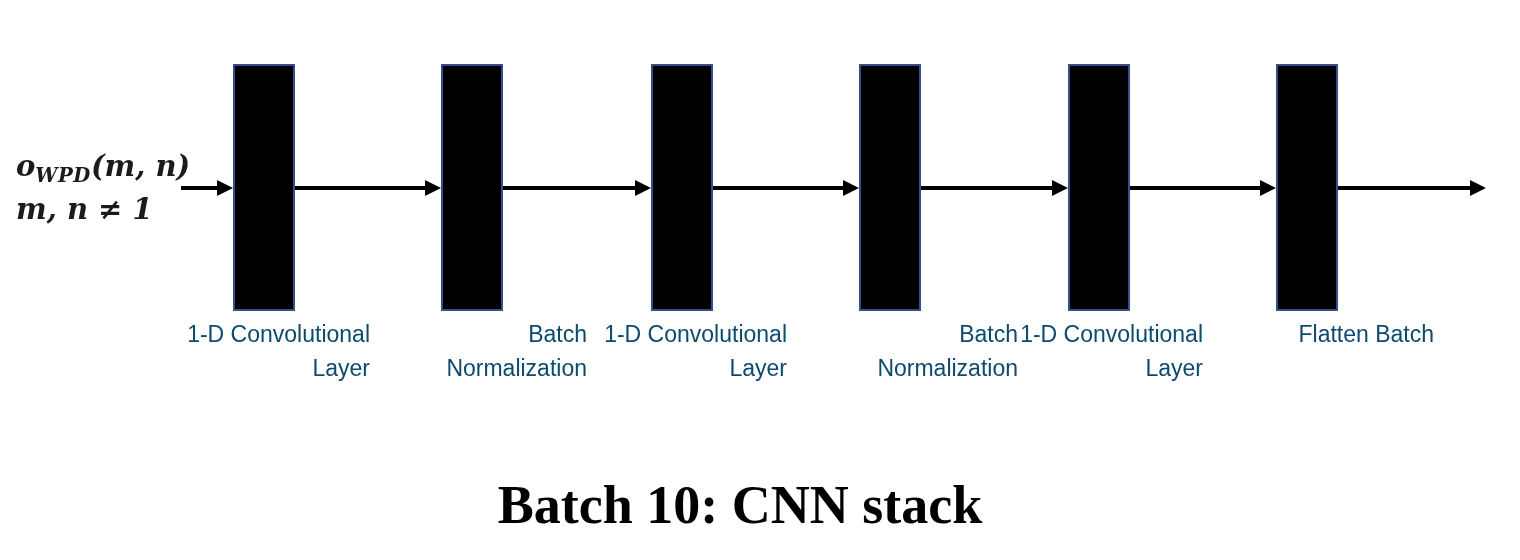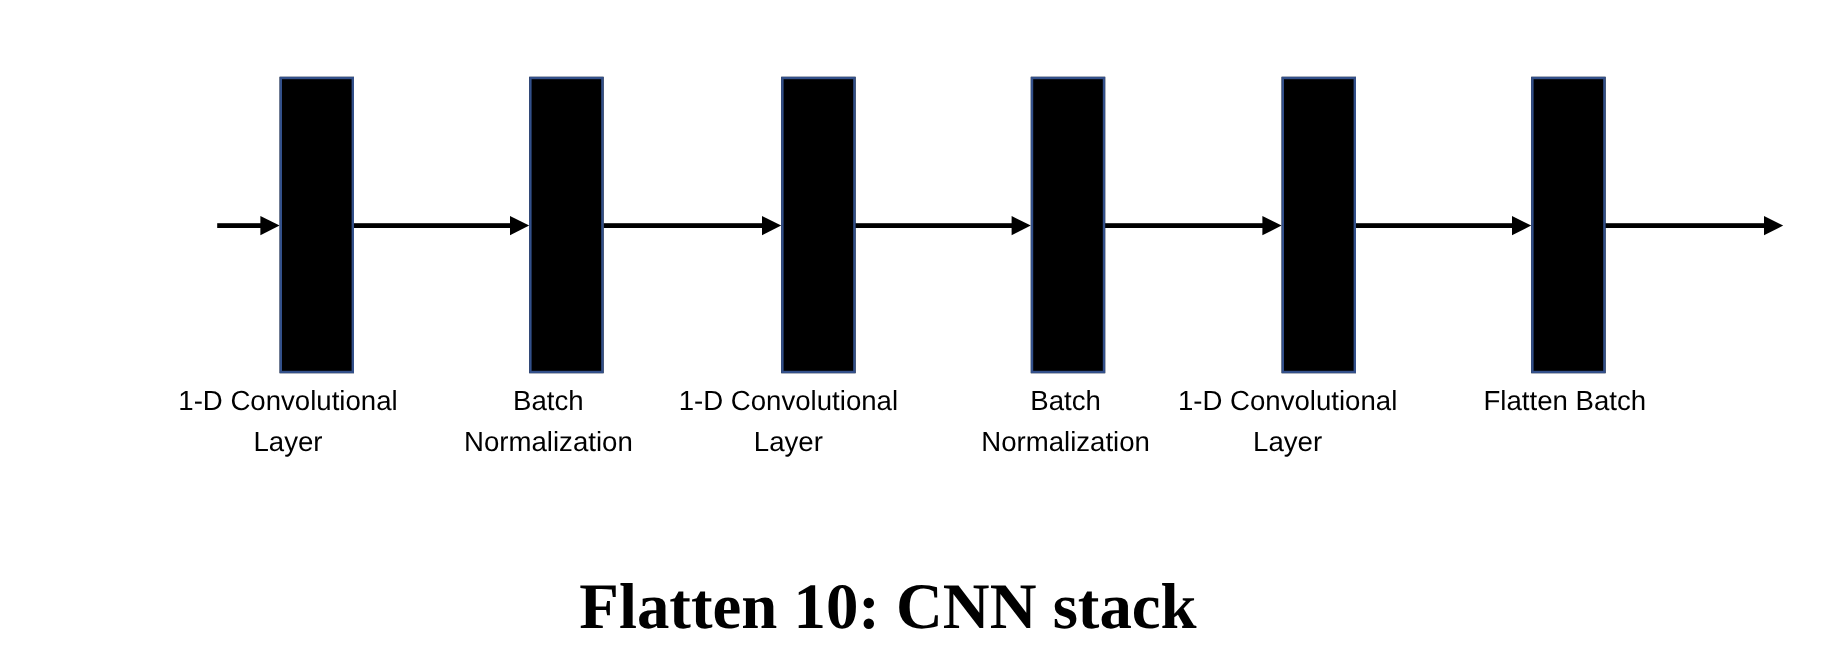--- a/index.html
+++ b/index.html
@@ -46,24 +46,24 @@
     border-left: 16px solid #000000;
     border-top: 8px solid transparent;
     border-bottom: 8px solid transparent;
   }
 
   
   .layer-label {
     position: absolute;
     top: 317px;
     width: 260px;
-    text-align: center;
+    text-align: right;
     font-size: 23px;
     line-height: 34px;
-    color: #000000;
+    color: #0c4a6e;
   }
 
   
   #input-annotation {
     position: absolute;
     left: 16px;
     top: 146px;
     font-family: "DejaVu Serif", serif;
     font-style: italic;
     font-weight: bold;
@@ -92,20 +92,24 @@
     font-size: 54px;
     line-height: 62px;
     color: #000000;
   }
 </style>
 </head>
 <body>
 
 <div id="canvas">
 
+  <div id="input-annotation">
+    <div><span>o</span><sub>WPD</sub><span>(m, n)</span></div>
+    <div>m, n ≠ 1</div>
+  </div>
 
   <div class="arrow" style="left:181px; width:52px;">
       <div class="shaft"></div>
       <div class="head"></div>
     </div>
   <div class="arrow" style="left:295px; width:146px;">
       <div class="shaft"></div>
       <div class="head"></div>
     </div>
   <div class="arrow" style="left:503px; width:148px;">
@@ -154,15 +158,15 @@
   </div>
   <div class="layer-label" style="left:943px;">
     <div>1-D Convolutional</div>
     <div>Layer</div>
   </div>
   <div class="layer-label" style="left:1174px;">
     <div>Flatten Batch</div>
     <div></div>
   </div>
 
-  <div id="figure-caption">Flatten 10: CNN stack</div>
+  <div id="figure-caption">Batch 10: CNN stack</div>
 
 </div>
 
 </body></html>

